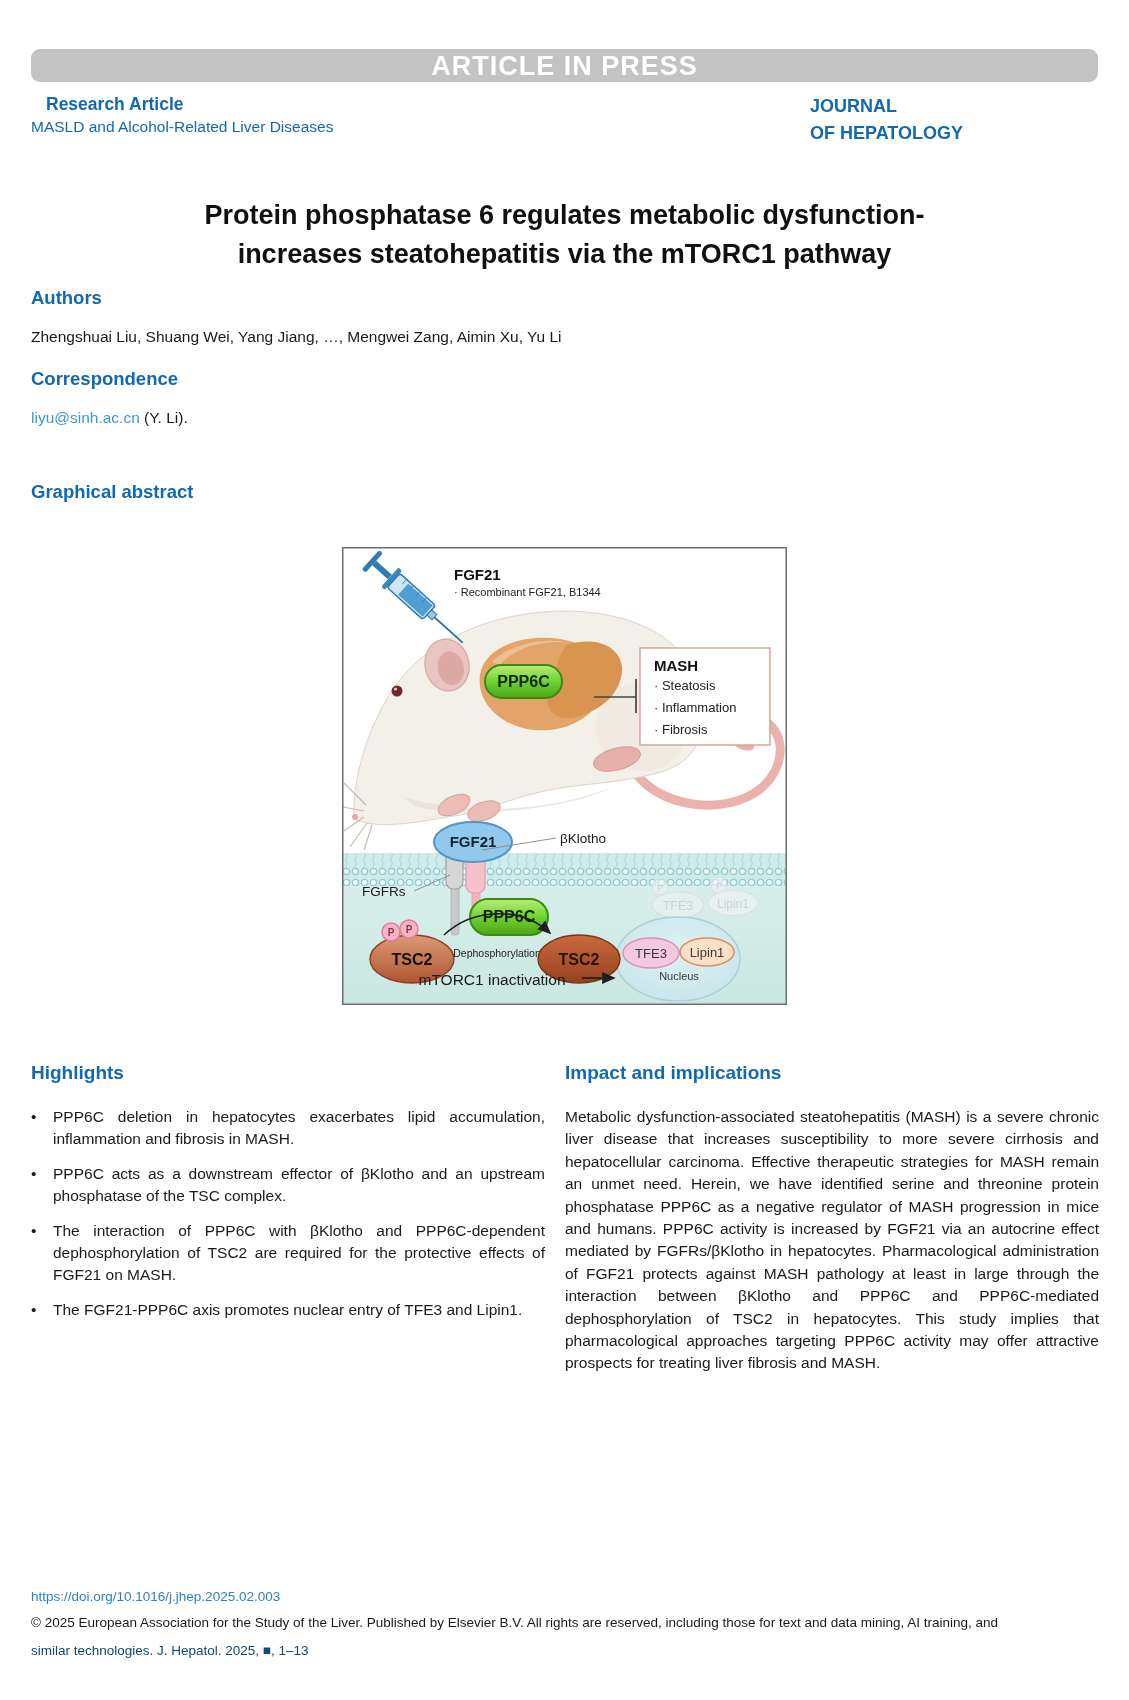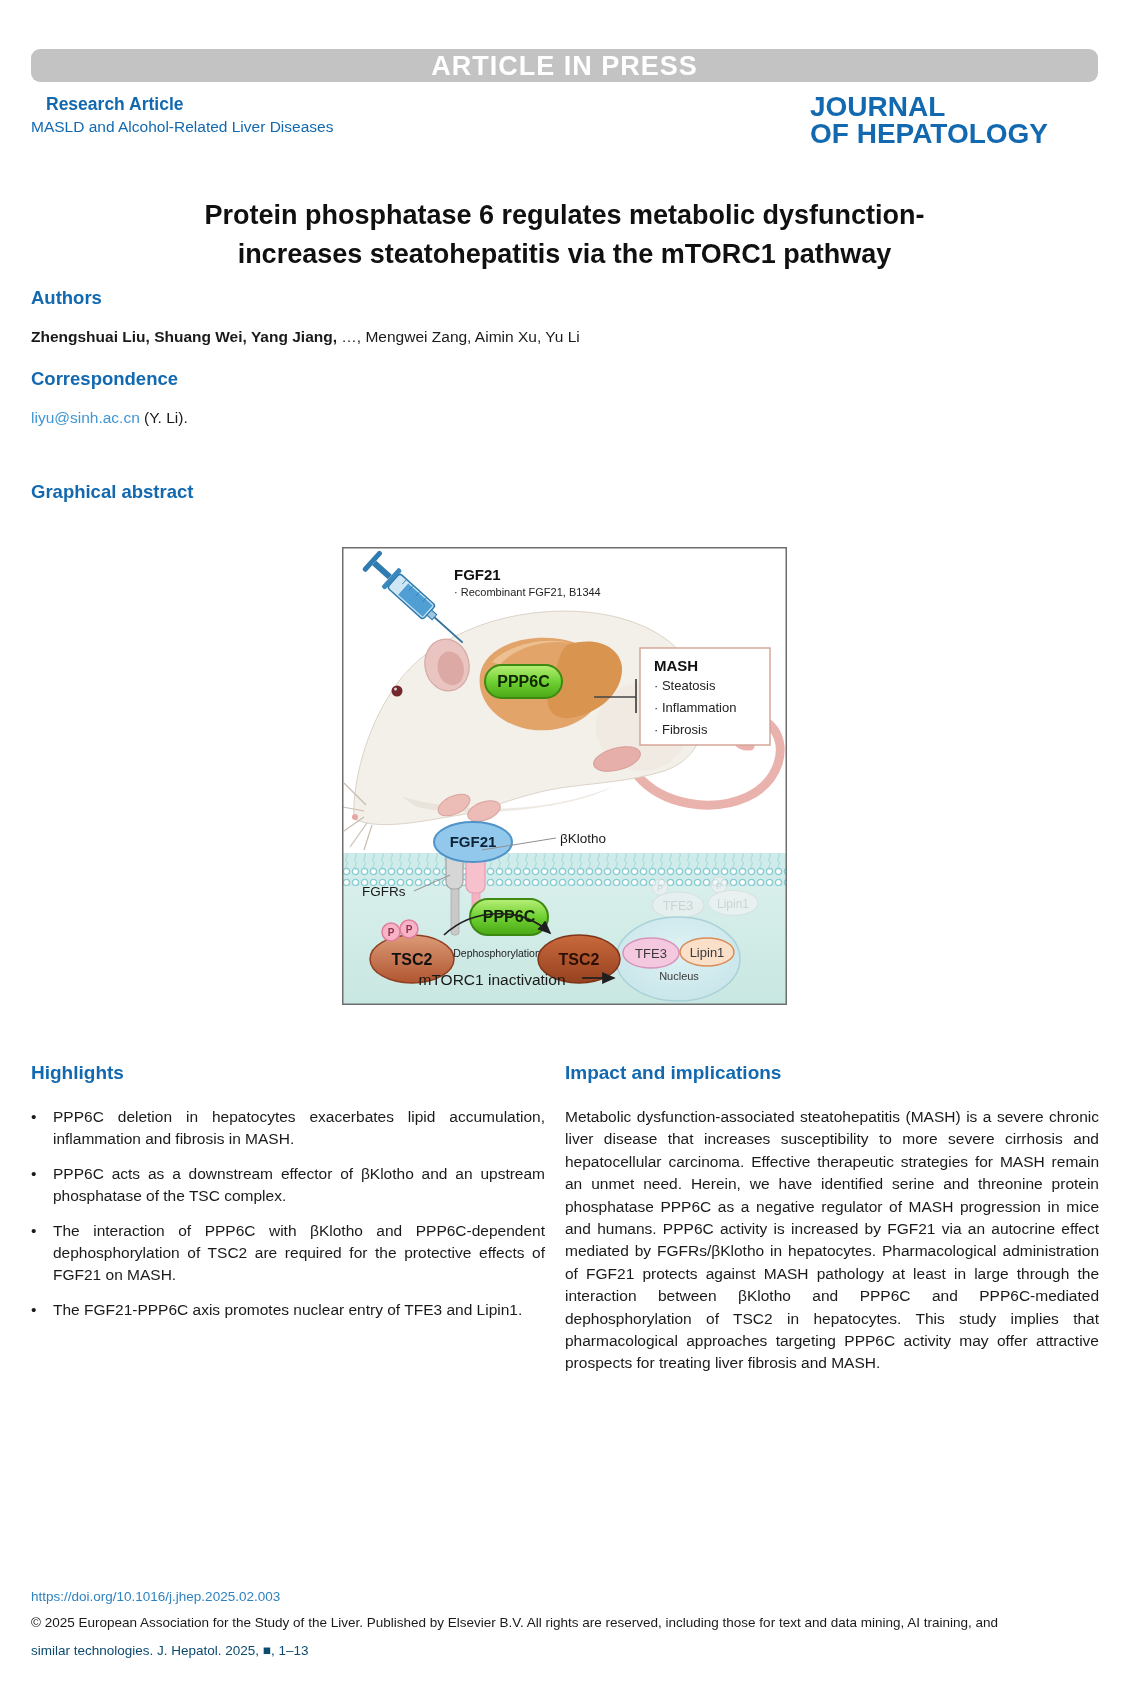--- a/index.html
+++ b/index.html
@@ -7,28 +7,28 @@
         font-family:"Liberation Sans",sans-serif;color:#1a1a1a;overflow:hidden;}
 
   .banner{position:absolute;left:31px;top:49px;width:1067px;height:33px;
           background:#c3c3c3;color:#ffffff;font-weight:bold;font-size:27px;
           text-align:center;line-height:34px;letter-spacing:1px;border-radius:9px;}
 
   .res-article{position:absolute;left:46px;top:94px;color:#1269b0;
                font-weight:bold;font-size:17.5px;}
   .category{position:absolute;left:31px;top:118px;color:#1269b0;font-size:15.5px;}
   .journal{position:absolute;left:810px;top:93px;color:#1269b0;
-           font-weight:bold;font-size:28px;line-height:27px;}
+           font-weight:bold;font-size:18px;line-height:27px;}
 
   .title{position:absolute;left:0;top:196px;width:1129px;text-align:center;
          font-weight:bold;font-size:27px;line-height:39px;color:#101010;}
 
   .sec-head{position:absolute;color:#1269b0;font-weight:bold;font-size:18.5px;}
   .authors-line{position:absolute;left:31px;top:328px;font-size:15.5px;color:#1a1a1a;}
-  .authors-line .b{font-weight:bold;text-align:right;}
+  .authors-line .b{font-weight:normal;text-align:right;}
   .email-line{position:absolute;left:31px;top:409px;font-size:15.5px;color:#1a1a1a;}
   .email-line a{color:#3f97d3;text-decoration:none;}
 
   .figure-wrap{position:absolute;left:342px;top:547px;width:445px;height:458px;}
   .figure-wrap svg{display:block;font-family:"Liberation Sans",sans-serif;}
 
   .hl-head{left:31px;top:1062px;font-size:19px;}
   .imp-head{left:565px;top:1062px;font-size:19px;}
   .hl-list{position:absolute;left:31px;top:1106px;width:514px;}
   .hl-item{display:flex;margin-bottom:13px;}

